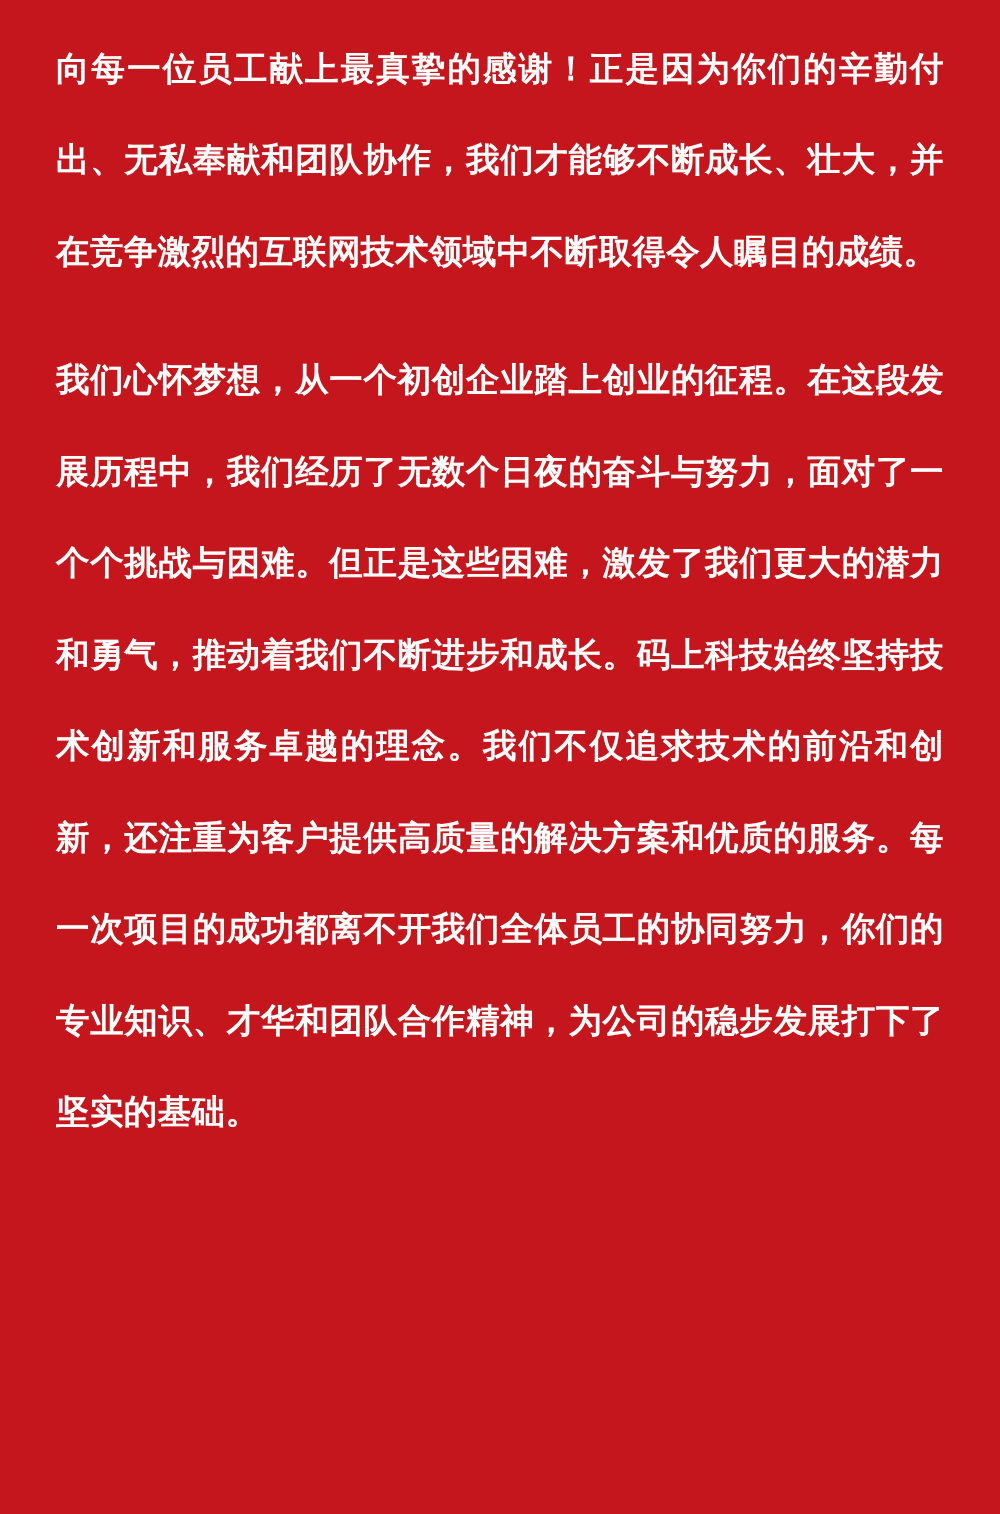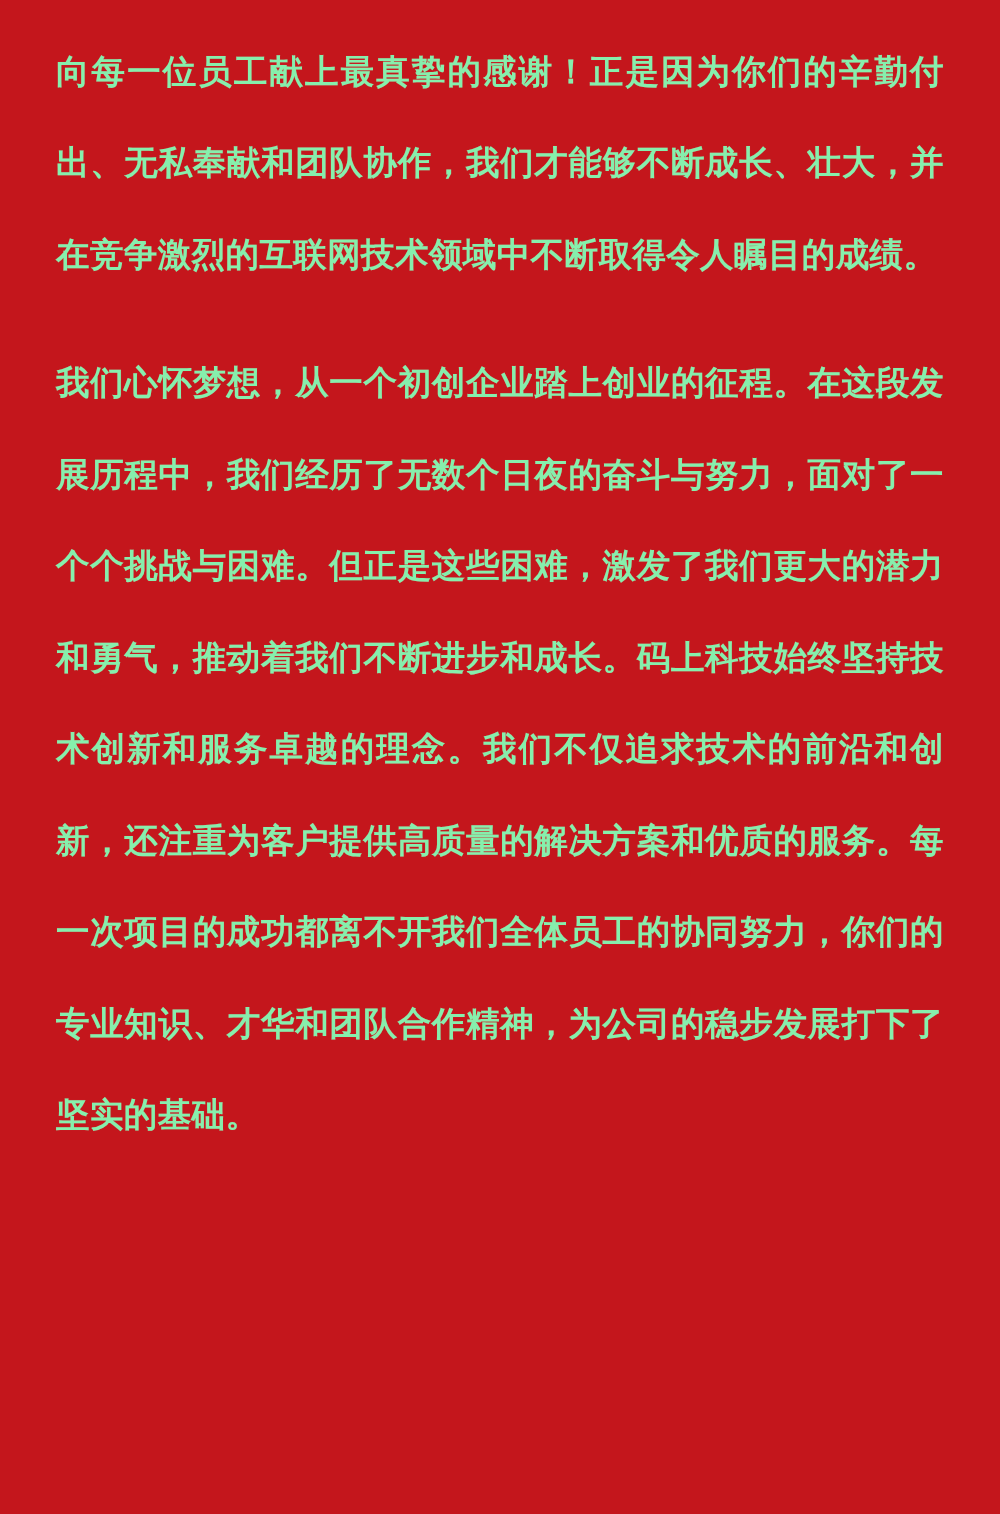--- a/index.html
+++ b/index.html
@@ -21,29 +21,30 @@
     box-sizing: border-box;
     padding: 26px 56px 0 56px;
     display: flex;
     flex-direction: column;
   }
   .letter-body {
     display: flex;
     flex-direction: column;
   }
   .paragraph {
-    color: #86efac;
+    color: #ffffff;
     font-size: 33.5px;
     font-weight: 700;
     line-height: 2.73;
     letter-spacing: 0.4px;
     text-align: justify;
     text-justify: inter-ideograph;
     margin: 0;
     text-shadow: 0 0 1px rgba(255,255,255,0.18);
+    font-family: Liberation Mono, monospace;
   }
   .paragraph + .paragraph {
     margin-top: 37px;
   }
 </style>
 </head>
 <body>
 
 <div class="page">
   <div class="letter-body">

